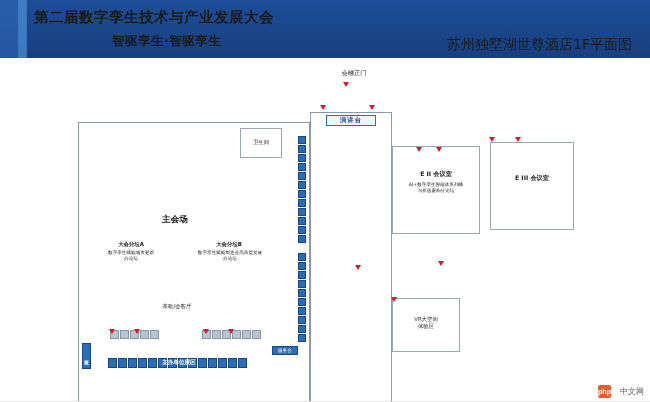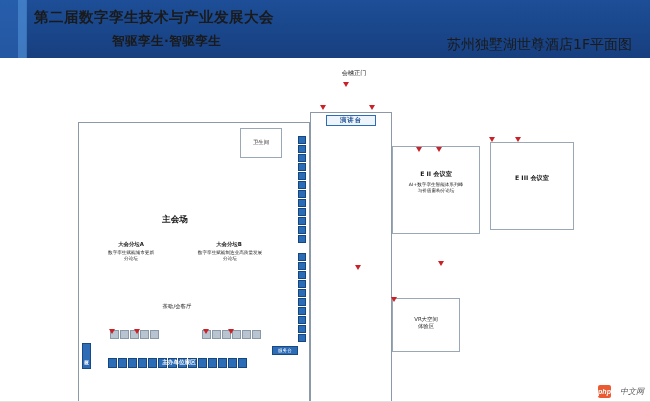--- a/index.html
+++ b/index.html
@@ -165,21 +165,20 @@
     background: transparent;
   }
   .watermark {
     position: absolute;
     right: 6px;
     bottom: 4px;
     display: flex;
     align-items: center;
     gap: 9px;
     opacity: 0.9;
-    font-style: italic;
   }
   .wm-badge {
     width: 13px; height: 13px;
     background: #e8491d;
     border-radius: 2px;
     color: #fff;
     font-size: 7px;
     font-weight: bold;
     display: flex; align-items: center; justify-content: center;
     font-family: "Liberation Sans", sans-serif;

